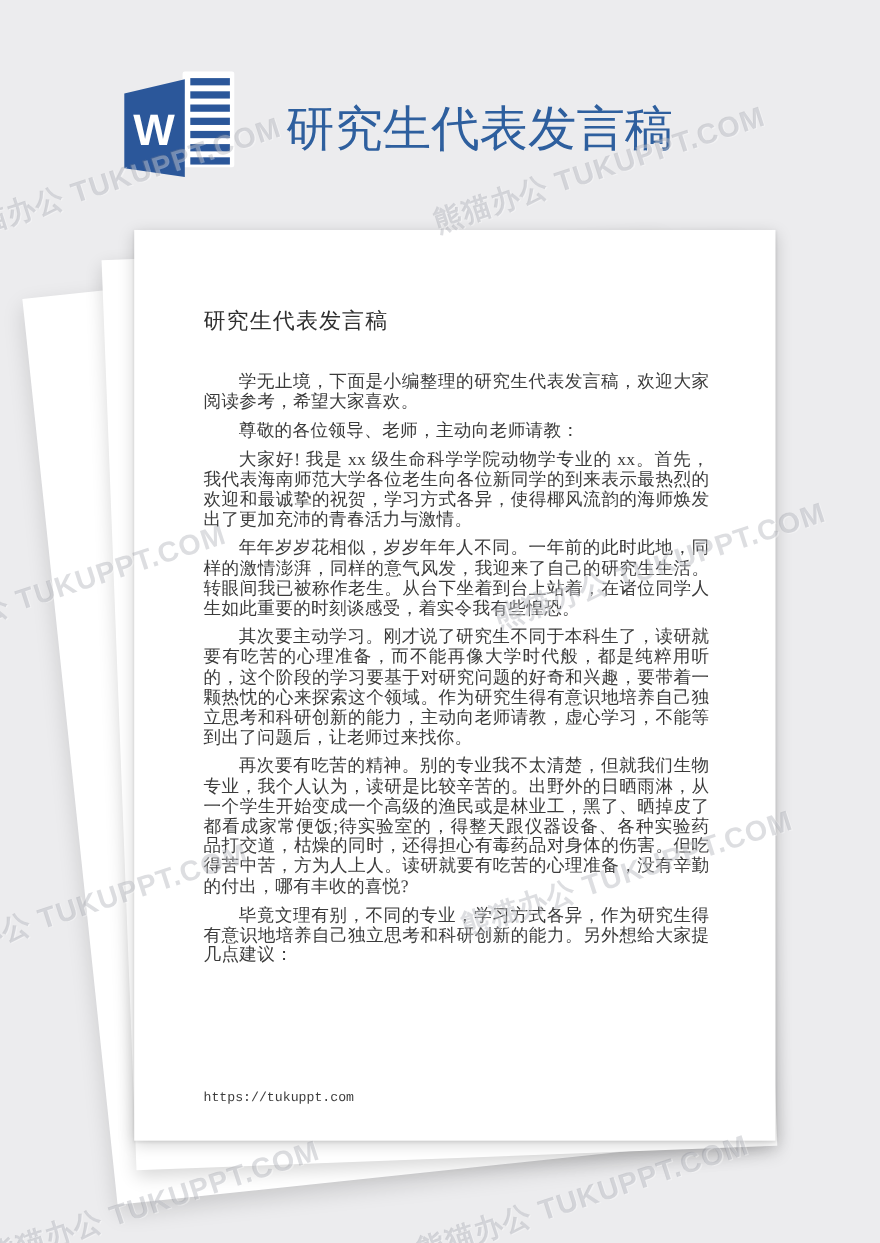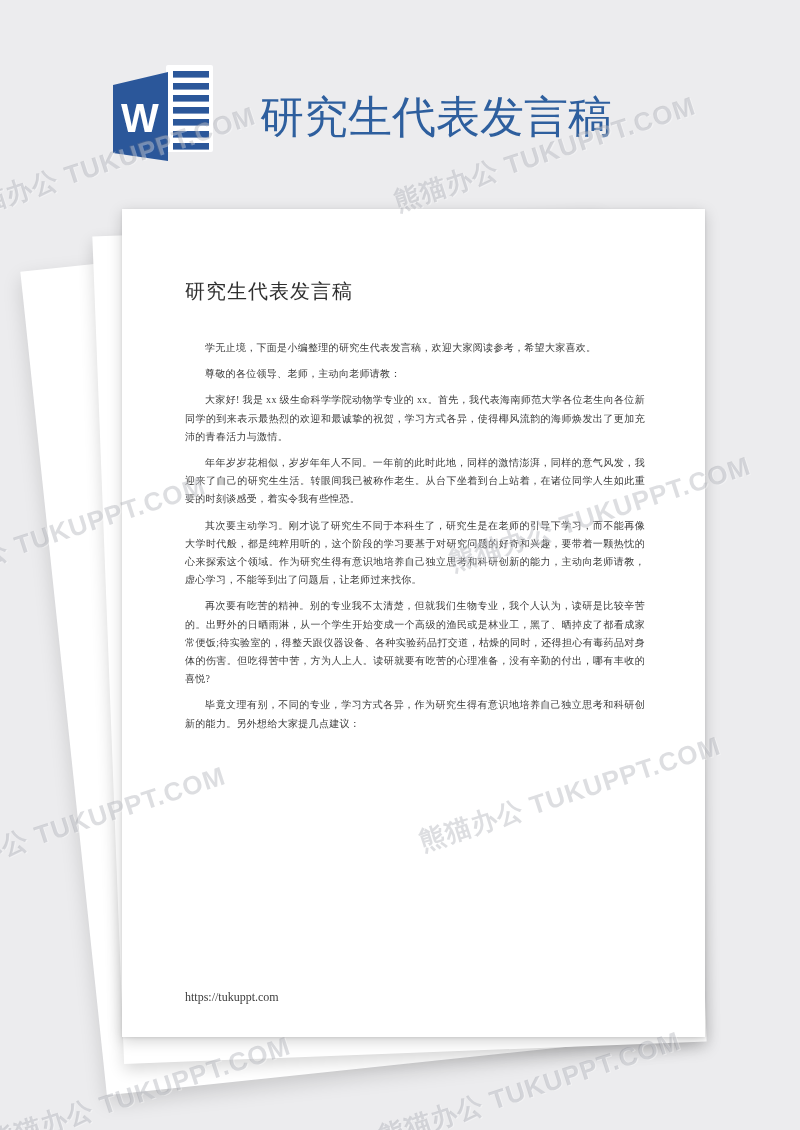--- a/index.html
+++ b/index.html
@@ -51,30 +51,30 @@
   .doc-title {
     margin: 0 0 34px 0;
     font-family: "Liberation Serif", "DejaVu Serif", serif;
     font-size: 20px; font-weight: 500;
     color: #2f2f2f;
     letter-spacing: 1px;
   }
   .doc-para {
     margin: 0 0 8px 0;
     font-family: "Liberation Serif", "DejaVu Serif", serif;
-    font-size: 10px;
+    font-size: 16px;
     line-height: 18.2px;
     letter-spacing: 0.3px;
     color: #3b3b3b;
     text-align: justify;
     text-indent: 2em;
   }
   .doc-footer {
     position: absolute; left: 63px; bottom: 32px;
-    font-family: Liberation Serif, serif;
+    font-family: Liberation Mono, monospace;
     font-size: 12px; color: #3c3c3c;
   }
 
   
   .watermark-layer {
     position: absolute; left: 0; top: 0; width: 800px; height: 1130px;
     pointer-events: none; z-index: 50;
   }
   .wm {
     position: absolute;
@@ -115,21 +115,21 @@
   <div>
     <div class="paper back2"></div>
     <div class="paper back1"></div>
 
     <div class="paper main">
       <h2 class="doc-title">研究生代表发言稿</h2>
       <p class="doc-para">学无止境，下面是小编整理的研究生代表发言稿，欢迎大家阅读参考，希望大家喜欢。</p>
       <p class="doc-para">尊敬的各位领导、老师，主动向老师请教：</p>
       <p class="doc-para">大家好! 我是 xx 级生命科学学院动物学专业的 xx。首先，我代表海南师范大学各位老生向各位新同学的到来表示最热烈的欢迎和最诚挚的祝贺，学习方式各异，使得椰风流韵的海师焕发出了更加充沛的青春活力与激情。</p>
       <p class="doc-para">年年岁岁花相似，岁岁年年人不同。一年前的此时此地，同样的激情澎湃，同样的意气风发，我迎来了自己的研究生生活。转眼间我已被称作老生。从台下坐着到台上站着，在诸位同学人生如此重要的时刻谈感受，着实令我有些惶恐。</p>
-      <p class="doc-para">其次要主动学习。刚才说了研究生不同于本科生了，研究生是在老师的引导下学习，而不能再像大学时代般，都是纯粹用听的，这个阶段的学习要基于对研究问题的好奇和兴趣，要带着一颗热忱的心来探索这个领域。作为研究生得有意识地培养自己独立思考和科研创新的能力，主动向老师请教，虚心学习，不能等到出了问题后，让老师过来找你。</p>
+      <p class="doc-para">其次要主动学习。刚才说了研究生不同于本科生了，读研就要有吃苦的心理准备，而不能再像大学时代般，都是纯粹用听的，这个阶段的学习要基于对研究问题的好奇和兴趣，要带着一颗热忱的心来探索这个领域。作为研究生得有意识地培养自己独立思考和科研创新的能力，主动向老师请教，虚心学习，不能等到出了问题后，让老师过来找你。</p>
       <p class="doc-para">再次要有吃苦的精神。别的专业我不太清楚，但就我们生物专业，我个人认为，读研是比较辛苦的。出野外的日晒雨淋，从一个学生开始变成一个高级的渔民或是林业工，黑了、晒掉皮了都看成家常便饭;待实验室的，得整天跟仪器设备、各种实验药品打交道，枯燥的同时，还得担心有毒药品对身体的伤害。但吃得苦中苦，方为人上人。读研就要有吃苦的心理准备，没有辛勤的付出，哪有丰收的喜悦?</p>
       <p class="doc-para">毕竟文理有别，不同的专业，学习方式各异，作为研究生得有意识地培养自己独立思考和科研创新的能力。另外想给大家提几点建议：</p>
       <div class="doc-footer">https://tukuppt.com</div>
     </div>
   </div>
 
   <div class="watermark-layer">
     <span class="wm" style="left:-45px;  top:195px">熊猫办公 TUKUPPT.COM</span>
     <span class="wm" style="left:395px;  top:185px">熊猫办公 TUKUPPT.COM</span>
     <span class="wm" style="left:-95px;  top:565px">熊猫办公 TUKUPPT.COM</span>

